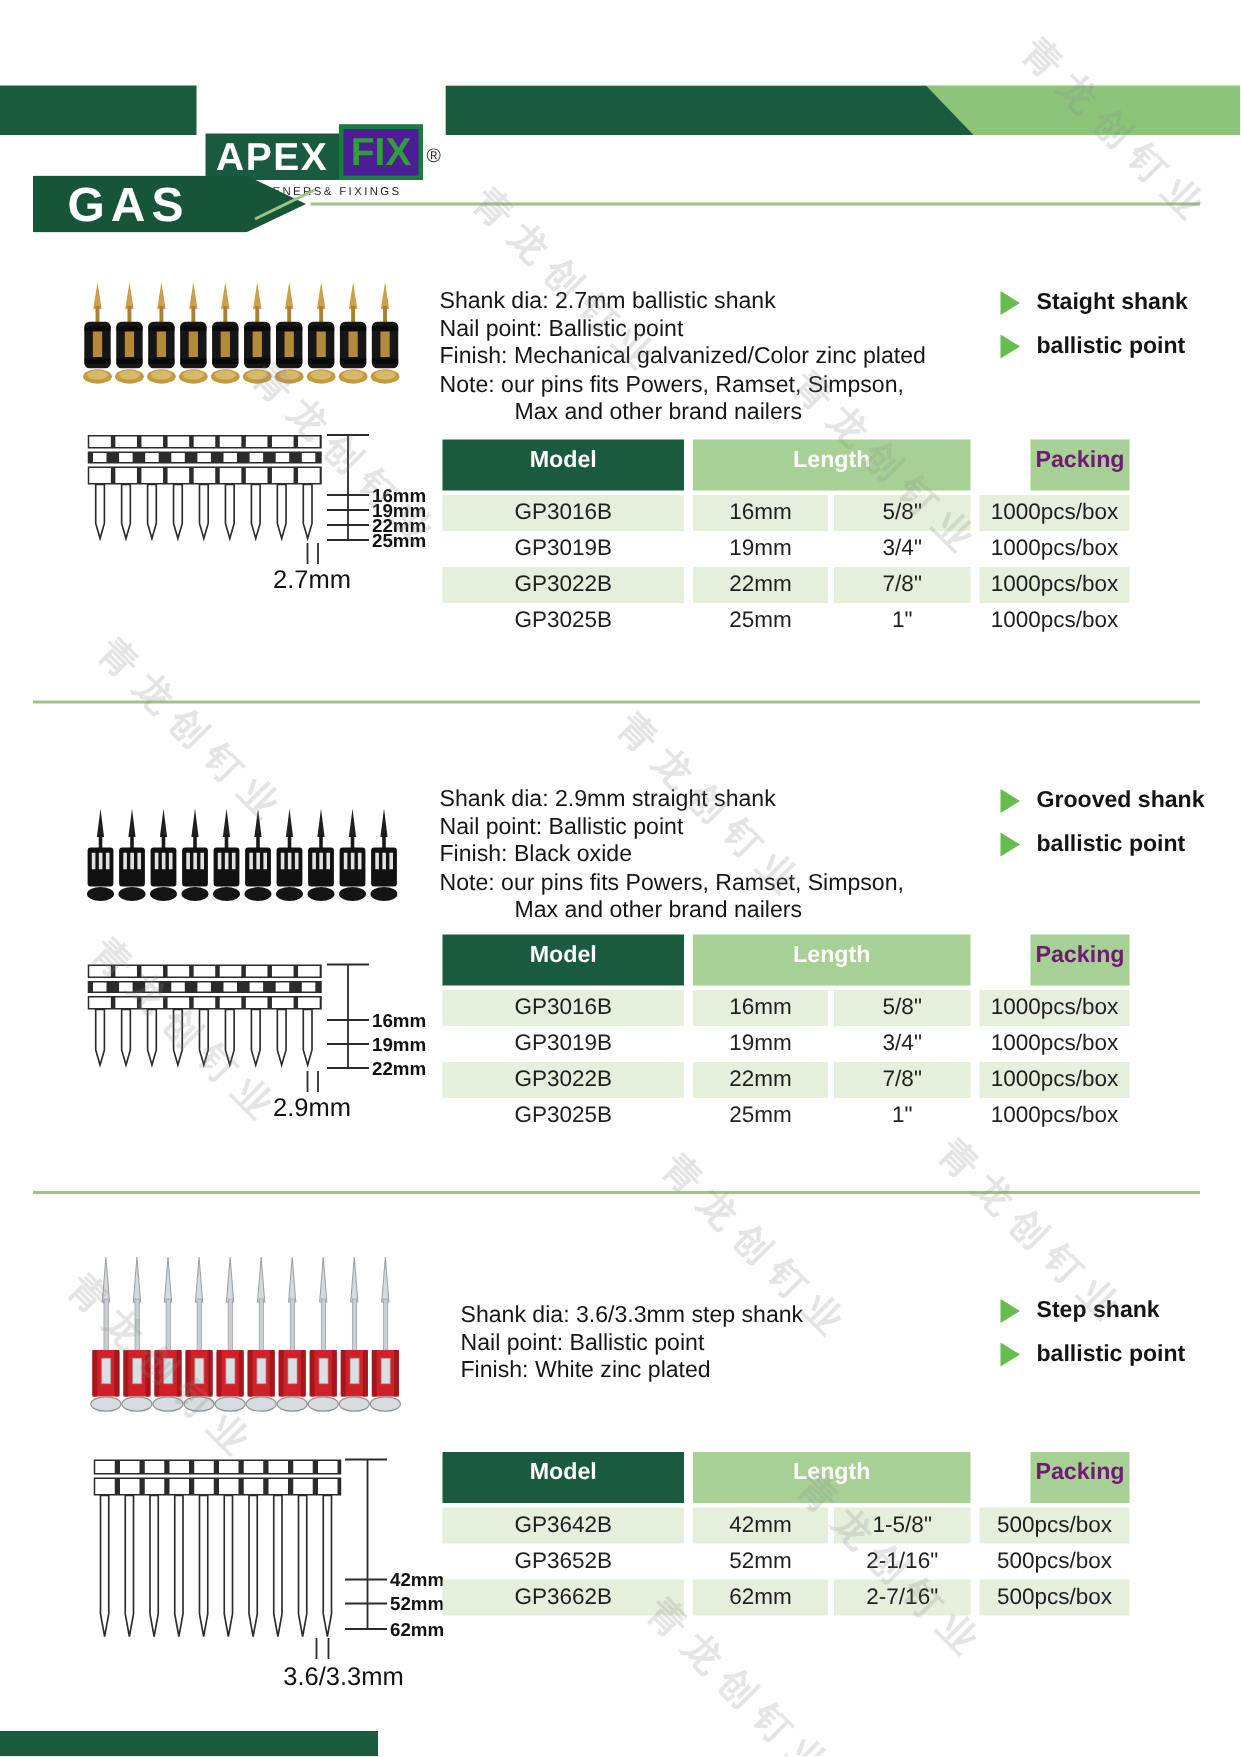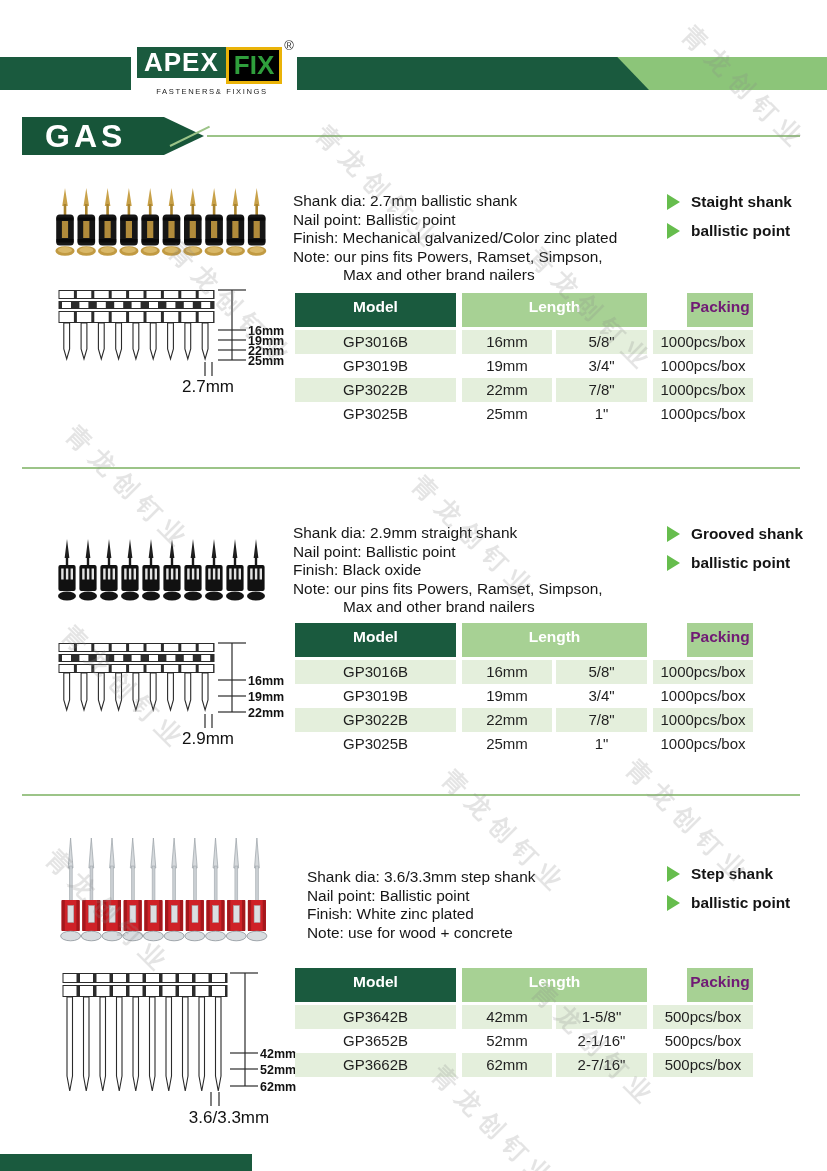--- a/index.html
+++ b/index.html
@@ -5,24 +5,24 @@
   html,body{margin:0;padding:0;background:#fff;}
   .page{position:relative;width:827px;height:1171px;background:#fff;overflow:hidden;
         font-family:"Liberation Sans",sans-serif;color:#1a1a1a;}
 
   
   .bar-left{position:absolute;left:0;top:57px;width:131px;height:33px;background:#1a5a3e;}
   .bar-right{position:absolute;left:297px;top:57px;width:530px;height:33px;background:#8cc579;}
   .bar-right-dark{position:absolute;left:0;top:0;width:352px;height:33px;background:#1a5a3e;
         clip-path:polygon(0 0,91% 0,100% 100%,0 100%);}
   .logo{position:absolute;left:137px;top:47px;width:160px;}
-  .lg-row{display:flex;align-items:flex-start;height:37px;}
+  .lg-row{display:flex;align-items:flex-end;height:37px;margin-top:36px;}
   .lg-apex{background:#1a5a3e;color:#fff;font-weight:bold;font-size:26px;letter-spacing:1px;
         display:flex;align-items:center;padding:0 7px;}
-  .lg-fix{background:#000000;border:3px solid #eab308;color:#2f9e3c;font-weight:bold;font-size:26px;
+  .lg-fix{background:#4c1d95;border:3px solid #15803d;color:#2f9e3c;font-weight:bold;font-size:26px;
         display:flex;align-items:center;padding:0 5px;box-sizing:border-box;}
   .lg-reg{font-size:13px;color:#333;position:relative;top:-9px;margin-left:2px;}
   .lg-tag{font-size:7.6px;letter-spacing:1.6px;color:#222;margin-top:3px;text-align:center;width:150px;white-space:nowrap;}
 
   
   .banner{position:absolute;left:22px;top:117px;width:182px;height:38px;background:#175539;
         clip-path:polygon(0 0,78% 0,100% 50%,78% 100%,0 100%);
         color:#fff;font-size:32px;font-weight:bold;letter-spacing:4px;word-spacing:9px;
         line-height:38px;padding-left:23px;box-sizing:border-box;}
   .bline-h{position:absolute;left:207px;top:135px;width:593px;height:2px;background:#9cc488;}
@@ -344,21 +344,20 @@
       <use href="#nailC" x="124.2"></use>
         <use href="#nailC" x="144.9"></use>
         <use href="#nailC" x="165.6"></use>
       <use href="#nailC" x="186.3"></use>
     </svg>
 
     <div class="specs" style="left:307px;top:53px;">
       <div class="spec-line">Shank dia: 3.6/3.3mm step shank</div>
       <div class="spec-line">Nail point: Ballistic point</div>
       <div class="spec-line">Finish: White zinc plated</div>
-      <div class="spec-line">Note: use for wood + concrete</div>
     </div>
 
     <div class="features" style="left:667px;top:49px;">
       <div class="feature">
         <span class="tri"></span>
         <span class="feature-label">Step shank</span>
       </div>
       <div class="feature">
         <span class="tri"></span>
         <span class="feature-label">ballistic point</span>

